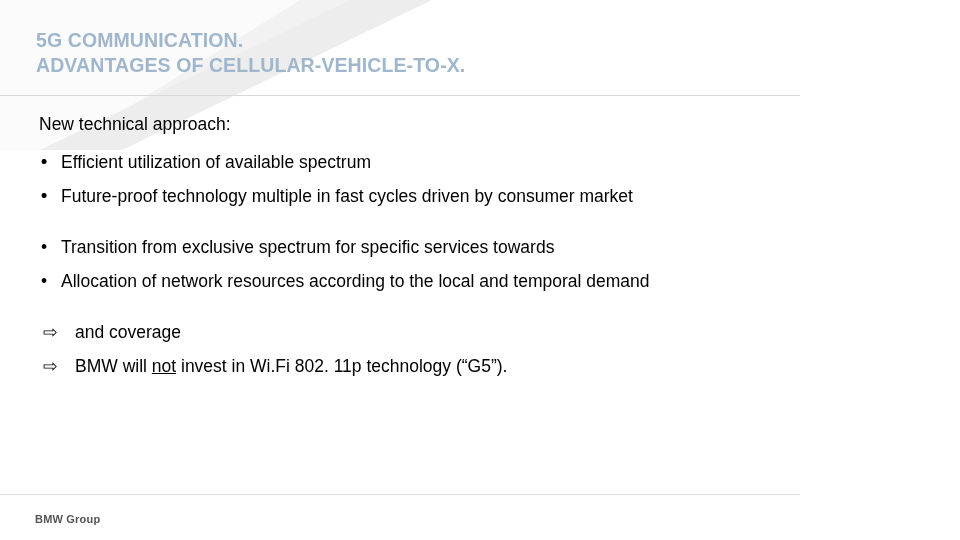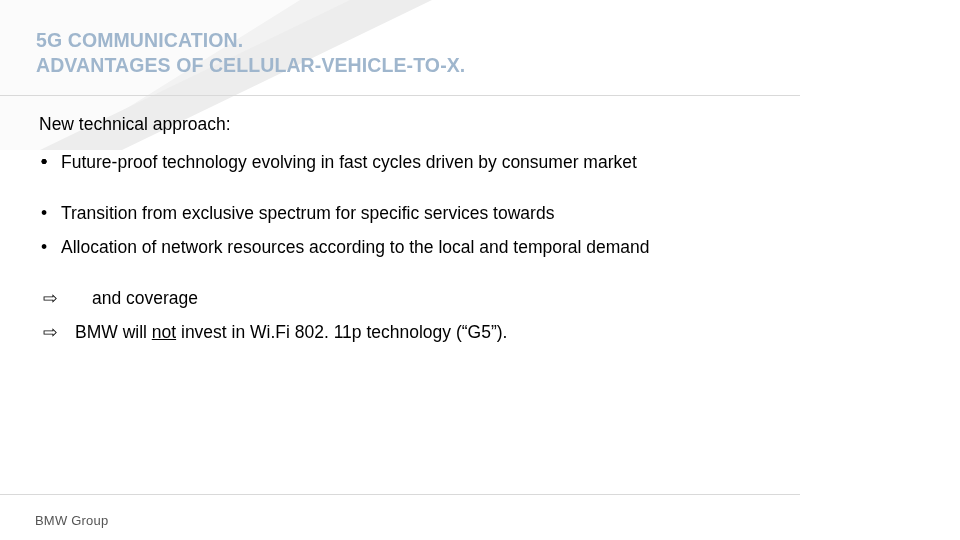--- a/index.html
+++ b/index.html
@@ -109,30 +109,29 @@
   }
   .arrow-list li .arrow {
     position: absolute;
     left: 8px;
     top: 0;
     font-size: 17.5px;
   }
   .cont-indent {
     display: block;
     padding-left: 0;
-    margin-left: 17px;
   }
   u.nounderlineoff { text-decoration: underline; }
 
   .footer-logo {
     position: absolute;
     left: 35px;
     top: 513px;
-    font-size: 13px;
-    font-weight: normal;
+    font-size: 11px;
+    font-weight: bold;
     color: #555555;
     letter-spacing: 0.2px;
   }
   .page-number {
     position: absolute;
     left: 912px;
     top: 513px;
     font-size: 8px;
     color: #808080;
   }
@@ -160,27 +159,28 @@
   <div class="body-block">
 
     <p class="para">New technical approach:</p>
 
     <ul class="bullet-list">
       <li>
         <span class="dot">•</span>
       </li>
       <li>
         <span class="dot">•</span>
-      </li>
-      <li>
-        <span class="dot">•</span>
-      </li>
-      <li>
-        <span class="dot">•</span>
-        <span>Future-proof technology evolving in fast cycles driven by consumer market</span>
+        <span>Efficient utilization of available spectrum</span>
+      </li>
+      <li>
+        <span class="dot">•</span>
+      </li>
+      <li>
+        <span class="dot">•</span>
+        <span>Future-proof technology multiple in fast cycles driven by consumer market</span>
       </li>
     </ul>
 
     <div class="gap"></div>
 
 
     <ul class="bullet-list">
       <li>
         <span class="dot">•</span>
         <span>Transition from exclusive spectrum for specific services towards</span>

